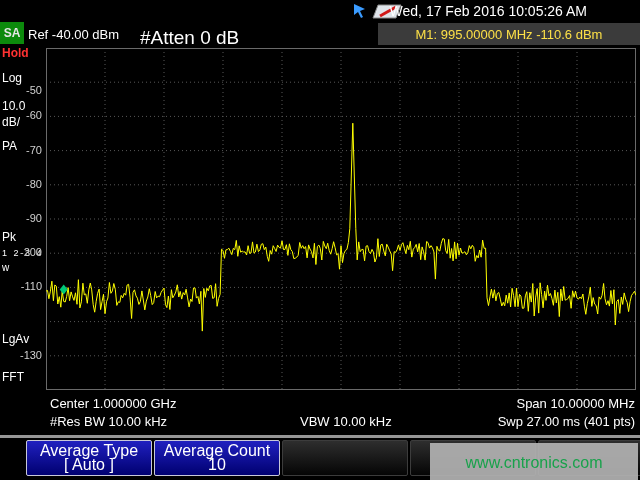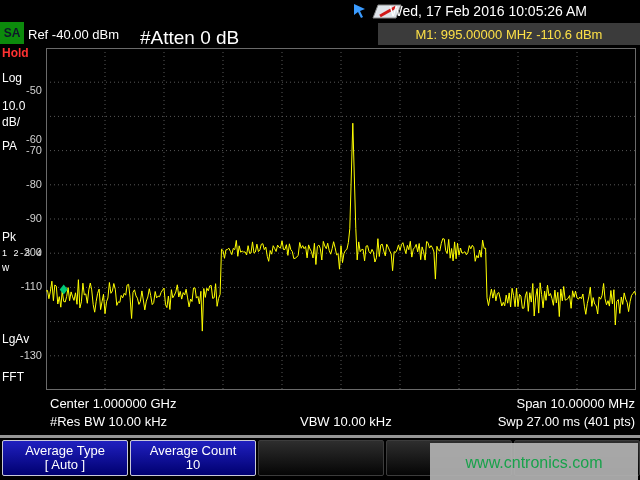--- a/index.html
+++ b/index.html
@@ -6,21 +6,21 @@
   .screen{
     position:relative;width:640px;height:480px;background:#000;overflow:hidden;
     font-family:"Liberation Sans",sans-serif;-webkit-font-smoothing:antialiased;
   }
   
   .topbar{position:absolute;left:0;top:0;width:592px;height:22px;background:#000;}
   .datetime{position:absolute;right:5px;top:3px;color:#fff;font-size:14px;white-space:nowrap;}
   .icon-cursor{position:absolute;left:352px;top:3px;width:16px;height:16px;}
   .icon-capture{position:absolute;left:372px;top:4px;width:30px;height:15px;}
   
-  .sa-tab{position:absolute;left:0;top:22px;width:24px;height:22px;background:#0c8a0c;color:#0f172a;
+  .sa-tab{position:absolute;left:0;top:22px;width:24px;height:22px;background:#0c8a0c;color:#e5e5e5;
     font-size:12px;font-weight:bold;display:flex;align-items:center;justify-content:center;}
   .ref-label{position:absolute;left:28px;top:27px;color:#fff;font-size:13px;white-space:nowrap;}
   .atten-label{position:absolute;left:140px;top:27px;color:#fff;font-size:19px;white-space:nowrap;}
   .marker-bar{position:absolute;left:378px;top:23px;width:262px;height:22px;background:#3b3b3b;
     display:flex;align-items:center;justify-content:center;}
   .marker-readout{color:#fde047;font-size:13px;white-space:nowrap;}
   
   .annun{position:absolute;left:2px;color:#fff;font-size:12px;white-space:nowrap;}
   .annun.hold{color:#ff3232;font-weight:bold;}
   .annun.small{font-size:9px;letter-spacing:2px;}
@@ -30,21 +30,21 @@
   
   .plot{position:absolute;left:46px;top:48px;width:590px;height:342px;background:#000;}
   .plot svg{display:block;}
   
   .foot{position:absolute;color:#fff;font-size:13px;white-space:nowrap;}
   
   .separator{position:absolute;left:0;top:435px;width:640px;height:3px;background:#969696;}
   .softkeys{position:absolute;left:0;top:440px;width:640px;height:36px;background:#000;}
   .softkey{position:absolute;top:0;width:124px;height:34px;border-radius:2px;
     display:flex;flex-direction:column;align-items:center;justify-content:center;
-    color:#fff;font-size:13px;line-height:14px;text-align:center;cursor:pointer;}
+    color:#fff;font-size:16px;line-height:14px;text-align:center;cursor:pointer;margin-left:24px;}
   .softkey.blue{background:linear-gradient(#2020c0,#000070);border:1px solid #c8c8d8;}
   .softkey.dark{background:linear-gradient(#2e2e2e,#050505);border:1px solid #3c3c3c;}
   .watermark{position:absolute;left:430px;top:443px;width:208px;height:40px;
     background:rgba(178,178,178,0.93);display:flex;align-items:center;justify-content:center;}
   .watermark span{color:#18a24b;font-size:16px;}
 </style>
 </head>
 <body>
 
 <div class="screen">
@@ -73,21 +73,21 @@
   <div class="annun" style="top:115px">dB/</div>
   <div class="annun" style="top:139px">PA</div>
   <div class="annun" style="top:230px">Pk</div>
   <div class="annun small" style="top:248px">1 2 3 4</div>
   <div class="annun tiny" style="top:262px">w</div>
   <div class="annun" style="top:332px">LgAv</div>
   <div class="annun" style="top:370px">FFT</div>
 
   <div id="y-axis-labels">
       <div class="ylabel" style="top: 84px;">-50</div>
-      <div class="ylabel" style="top: 109.4px; margin-top: 24px;">-60</div>
+      <div class="ylabel" style="top: 109.4px;">-60</div>
       <div class="ylabel" style="top: 143.6px;">-70</div>
       <div class="ylabel" style="top: 177.8px;">-80</div>
       <div class="ylabel" style="top: 212px;">-90</div>
       <div class="ylabel" style="top: 246.2px;">-200</div>
       <div class="ylabel" style="top: 280.4px;">-110</div>
       <div class="ylabel" style="top: 326px; padding-left: 40px;">-120</div>
       <div class="ylabel" style="top: 348.8px;">-130</div>
     </div>
 
   <div class="plot">

